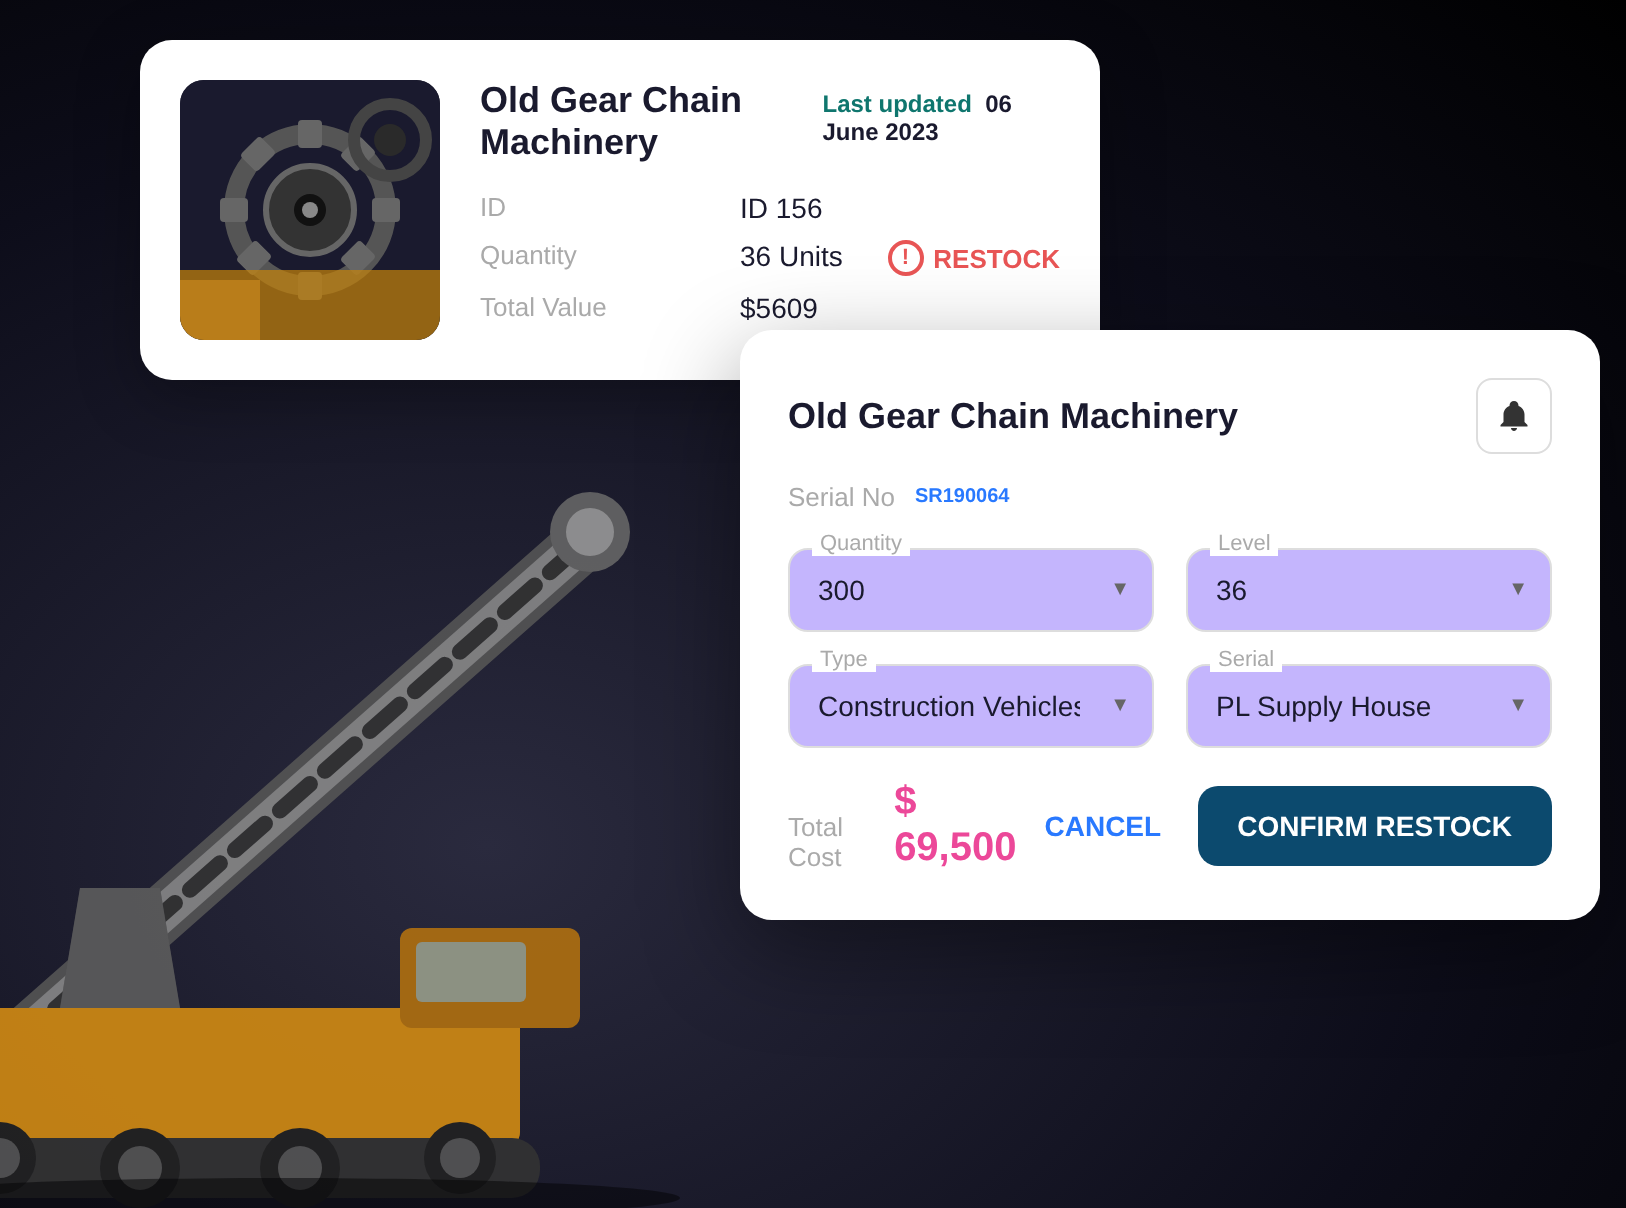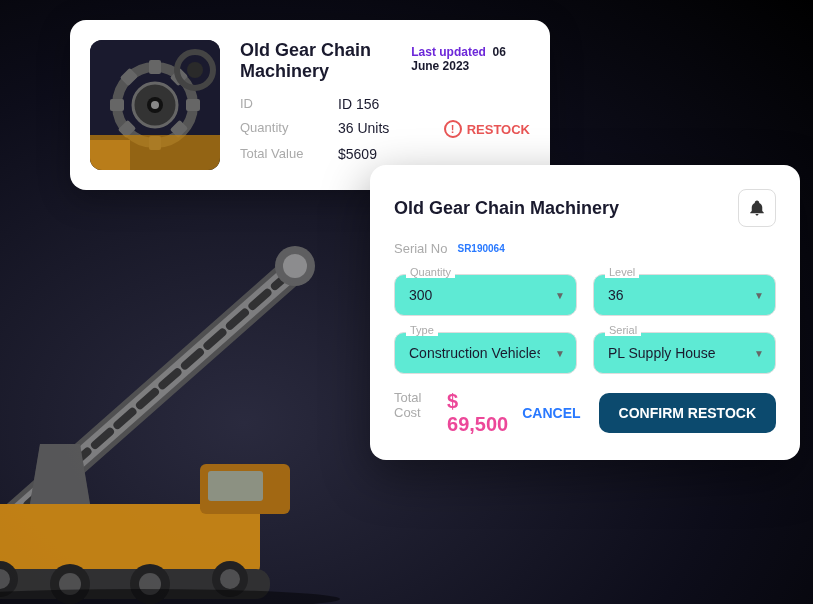--- a/index.html
+++ b/index.html
@@ -61,41 +61,42 @@
       font-weight: 700;
       color: #1a1a2e;
     }
 
     .last-updated {
       font-size: 12px;
       color: #999;
     }
 
     .last-updated span {
-      color: #6d28d9;
+      color: #0f766e;
       font-weight: 600;
     }
 
     .info-row {
       display: flex;
       align-items: flex-start;
       margin-bottom: 8px;
       gap: 8px;
     }
 
     .info-label {
       font-size: 13px;
       color: #aaa;
       width: 90px;
     }
 
     .info-value {
       font-size: 14px;
       color: #1a1a2e;
       font-weight: 500;
+      margin-left: 32px;
     }
 
     .restock-badge {
       display: flex;
       align-items: center;
       gap: 5px;
       color: #e85555;
       font-weight: 700;
       font-size: 13px;
       margin-left: auto;
@@ -194,21 +195,21 @@
 
     .form-select {
       width: 100%;
       border: 1.5px solid #ddd;
       border-radius: 10px;
       padding: 12px 36px 12px 14px;
       font-size: 14px;
       color: #1a1a2e;
       font-weight: 500;
       appearance: none;
-      background: #5eead4;
+      background: #c4b5fd;
       cursor: pointer;
     }
 
     .select-wrapper {
       position: relative;
     }
 
     .select-arrow {
       position: absolute;
       right: 12px;
@@ -255,21 +256,21 @@
       border-radius: 10px;
       padding: 12px 20px;
       font-weight: 700;
       font-size: 14px;
       cursor: pointer;
       white-space: nowrap;
     }
 
     .total-left {
       display: flex;
-      align-items: flex-start;
+      align-items: flex-end;
     }
 
     
     .vehicle-svg {
       position: absolute;
       bottom: 0;
       left: -60px;
       opacity: 0.9;
     }
   </style>

